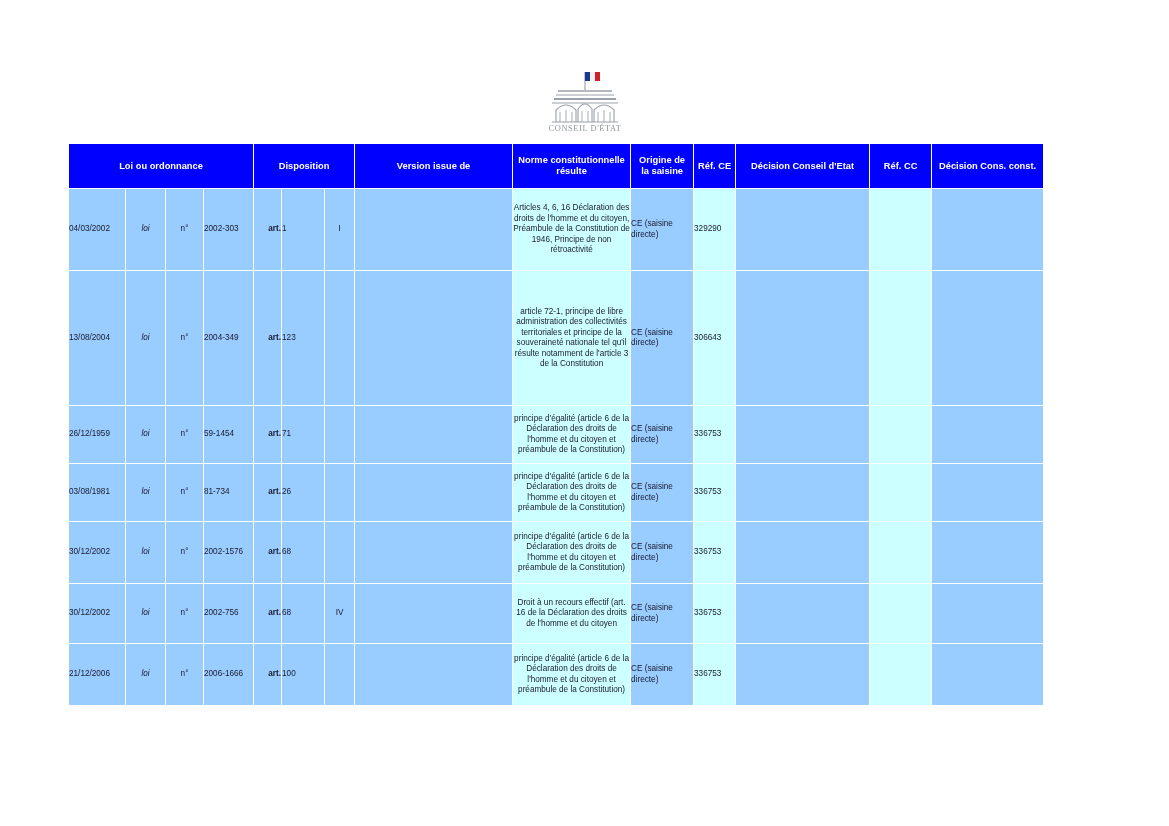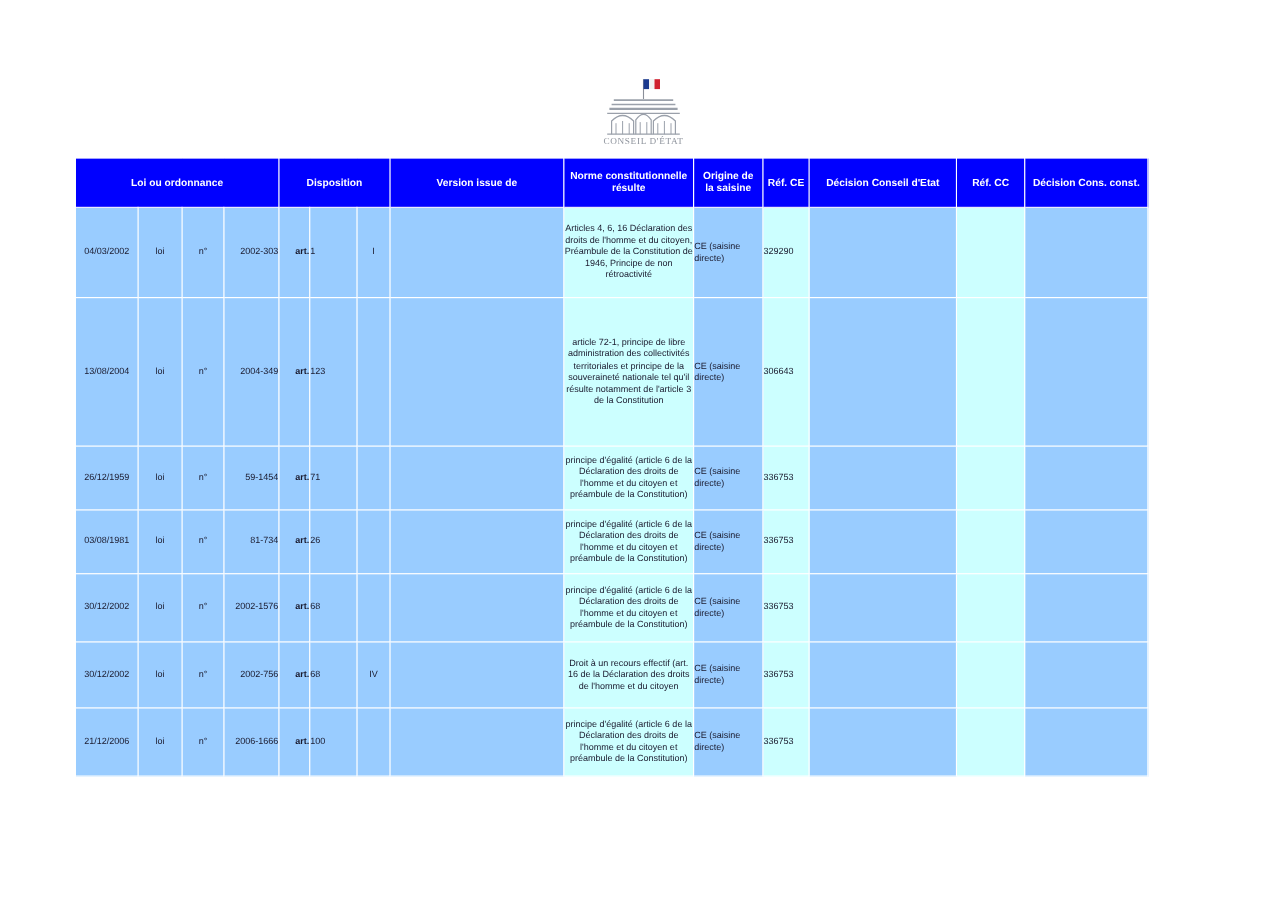--- a/index.html
+++ b/index.html
@@ -75,23 +75,23 @@
     text-align: center;
     height: 40px;
     padding: 2px 3px;
     border: 1px solid #ffffff;
   }
 
   
   .c-blue  { background: #99ccff; }
   .c-cyan  { background: #ccffff; margin-top: 35px; }
 
-  .cell-date   { text-align: center; padding: 2px 2px; }
-  .cell-type   { text-align: center; }
-  .cell-num    { text-align: right; margin-top: 36px; }
+  .cell-date   { text-align: left; padding: 2px 2px; }
+  .cell-type   { text-align: center; font-style: italic; }
+  .cell-num    { text-align: left; margin-top: 36px; }
   .cell-no     { text-align: center; }
   .cell-art    { text-align: right; padding-left: 5px; font-weight: bold; }
   .cell-artnum { text-align: left; padding-left: 3px; }
   .cell-roman  { text-align: center; }
   .cell-norme  { text-align: center; padding: 3px 4px; }
   .cell-origin { padding: 2px 3px; }
   .cell-ref    { text-align: left; }
   .cell-empty  { }
 
   

